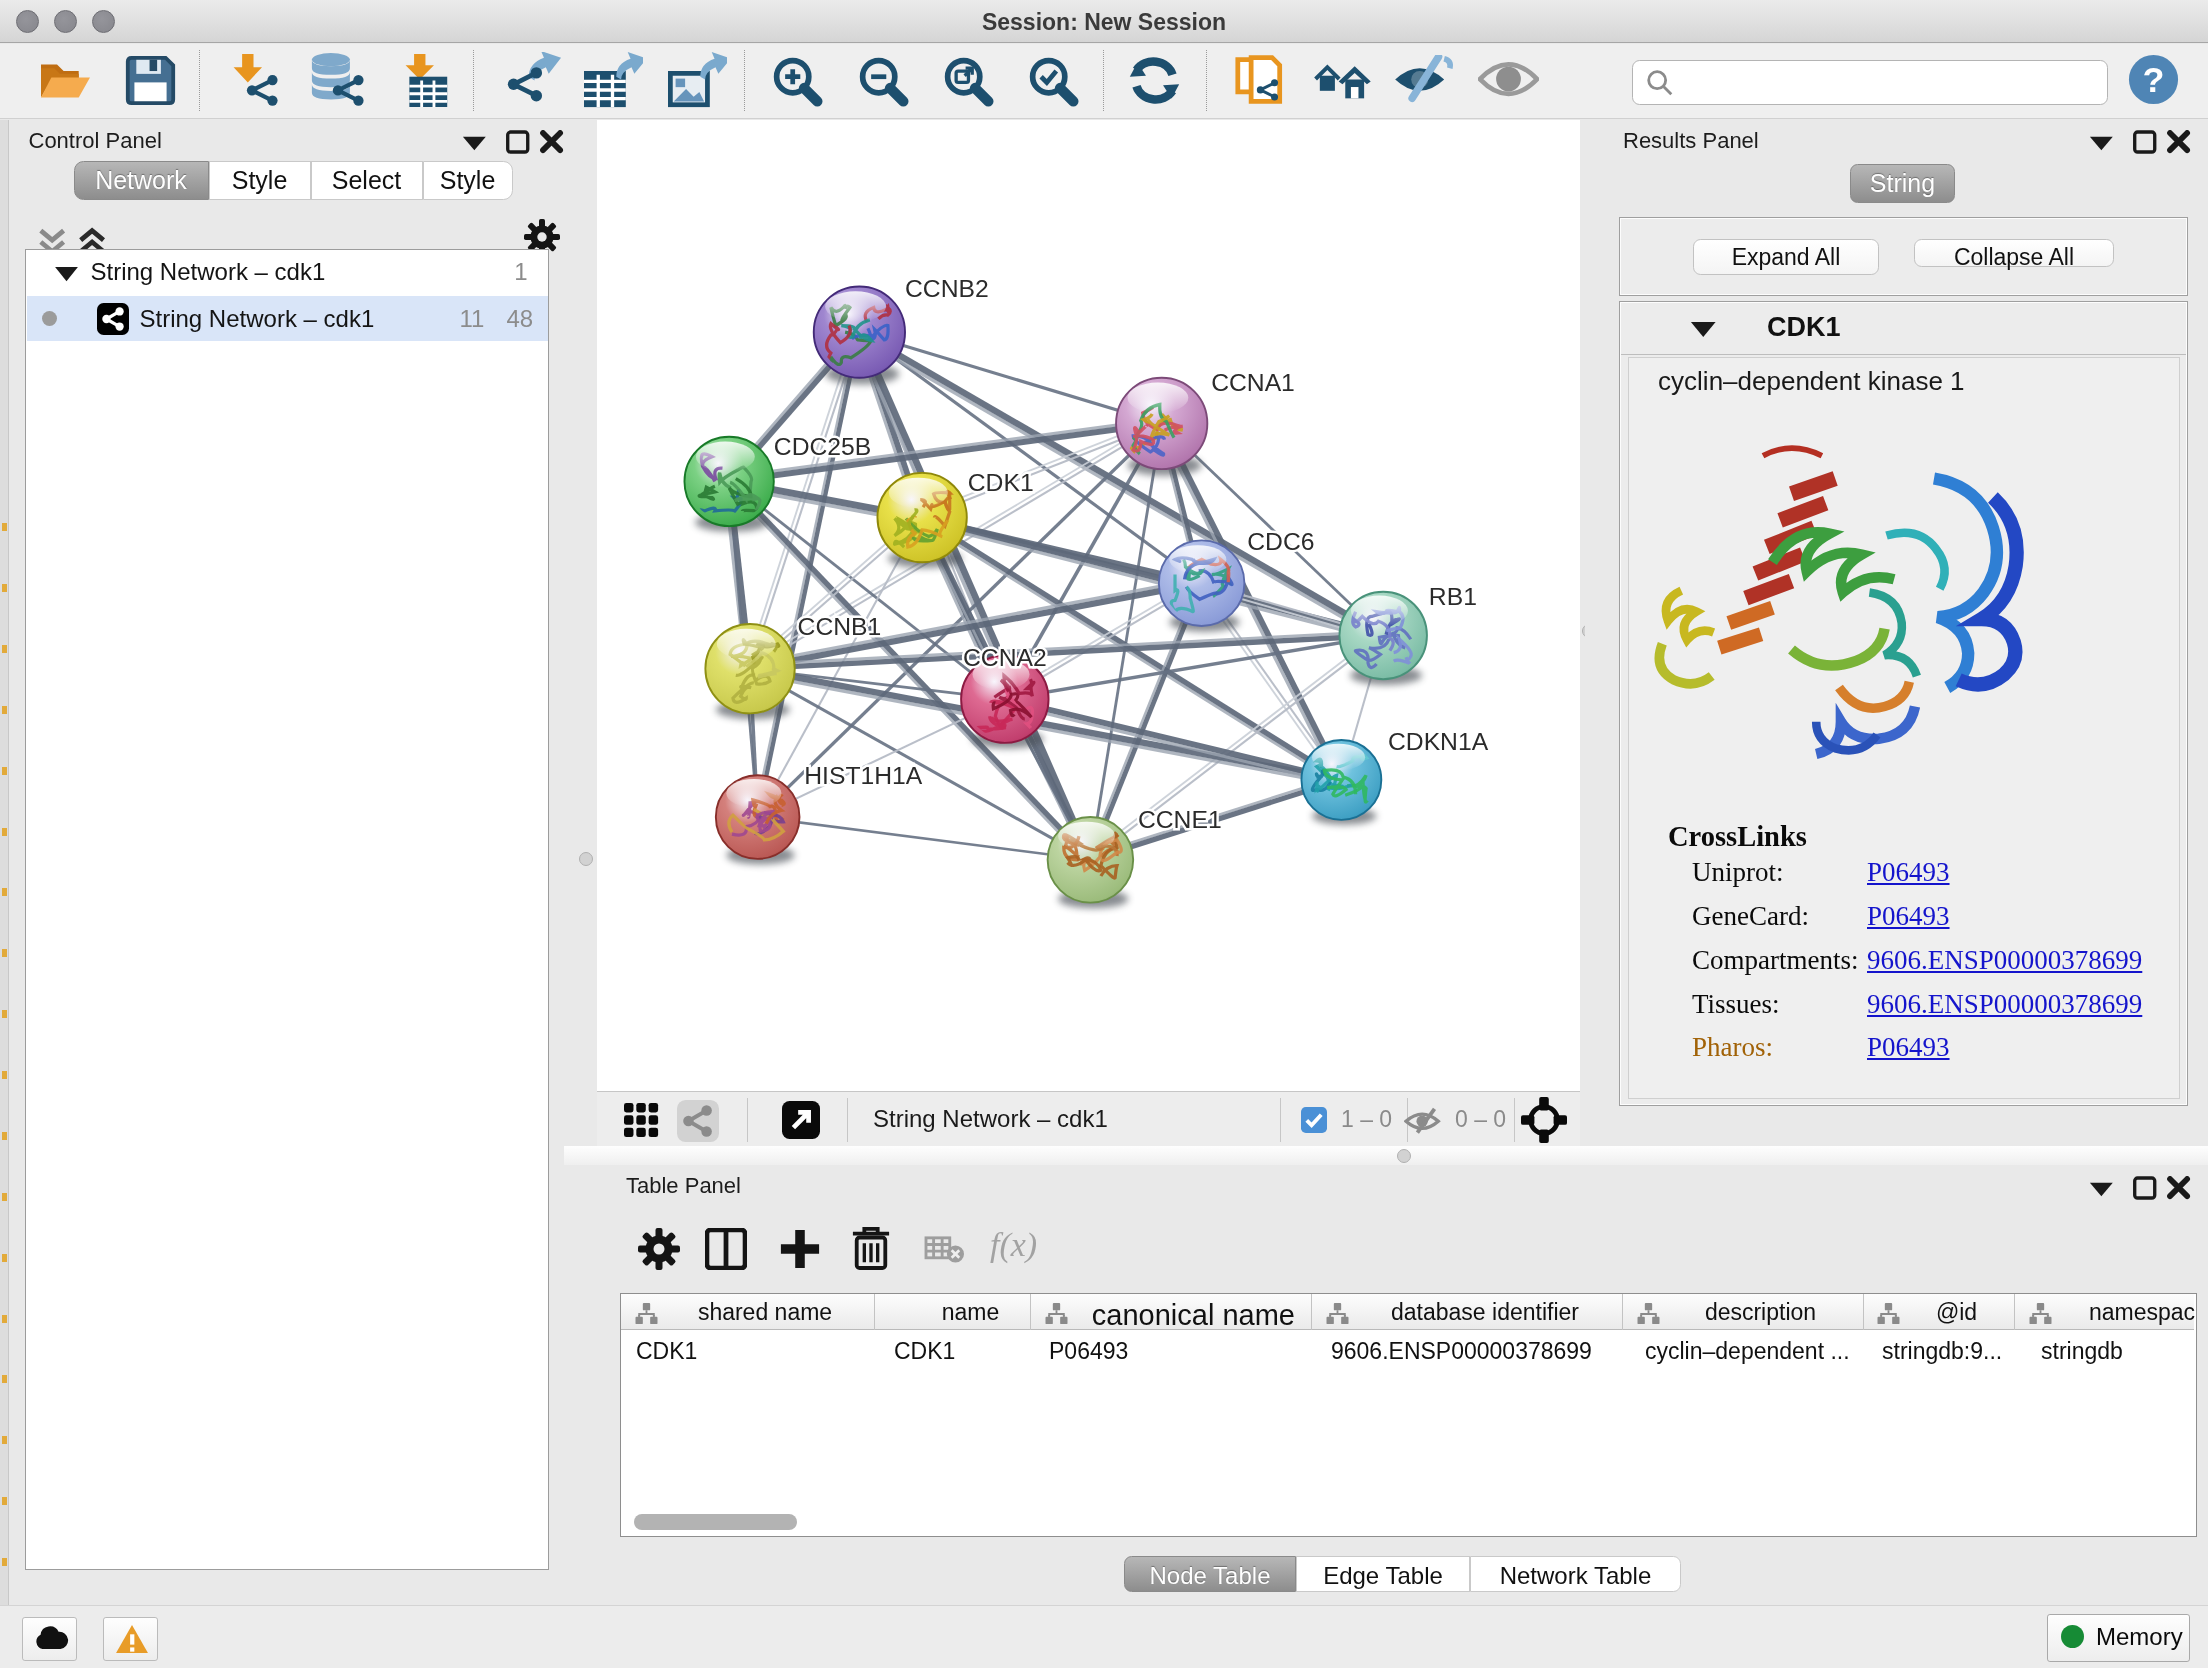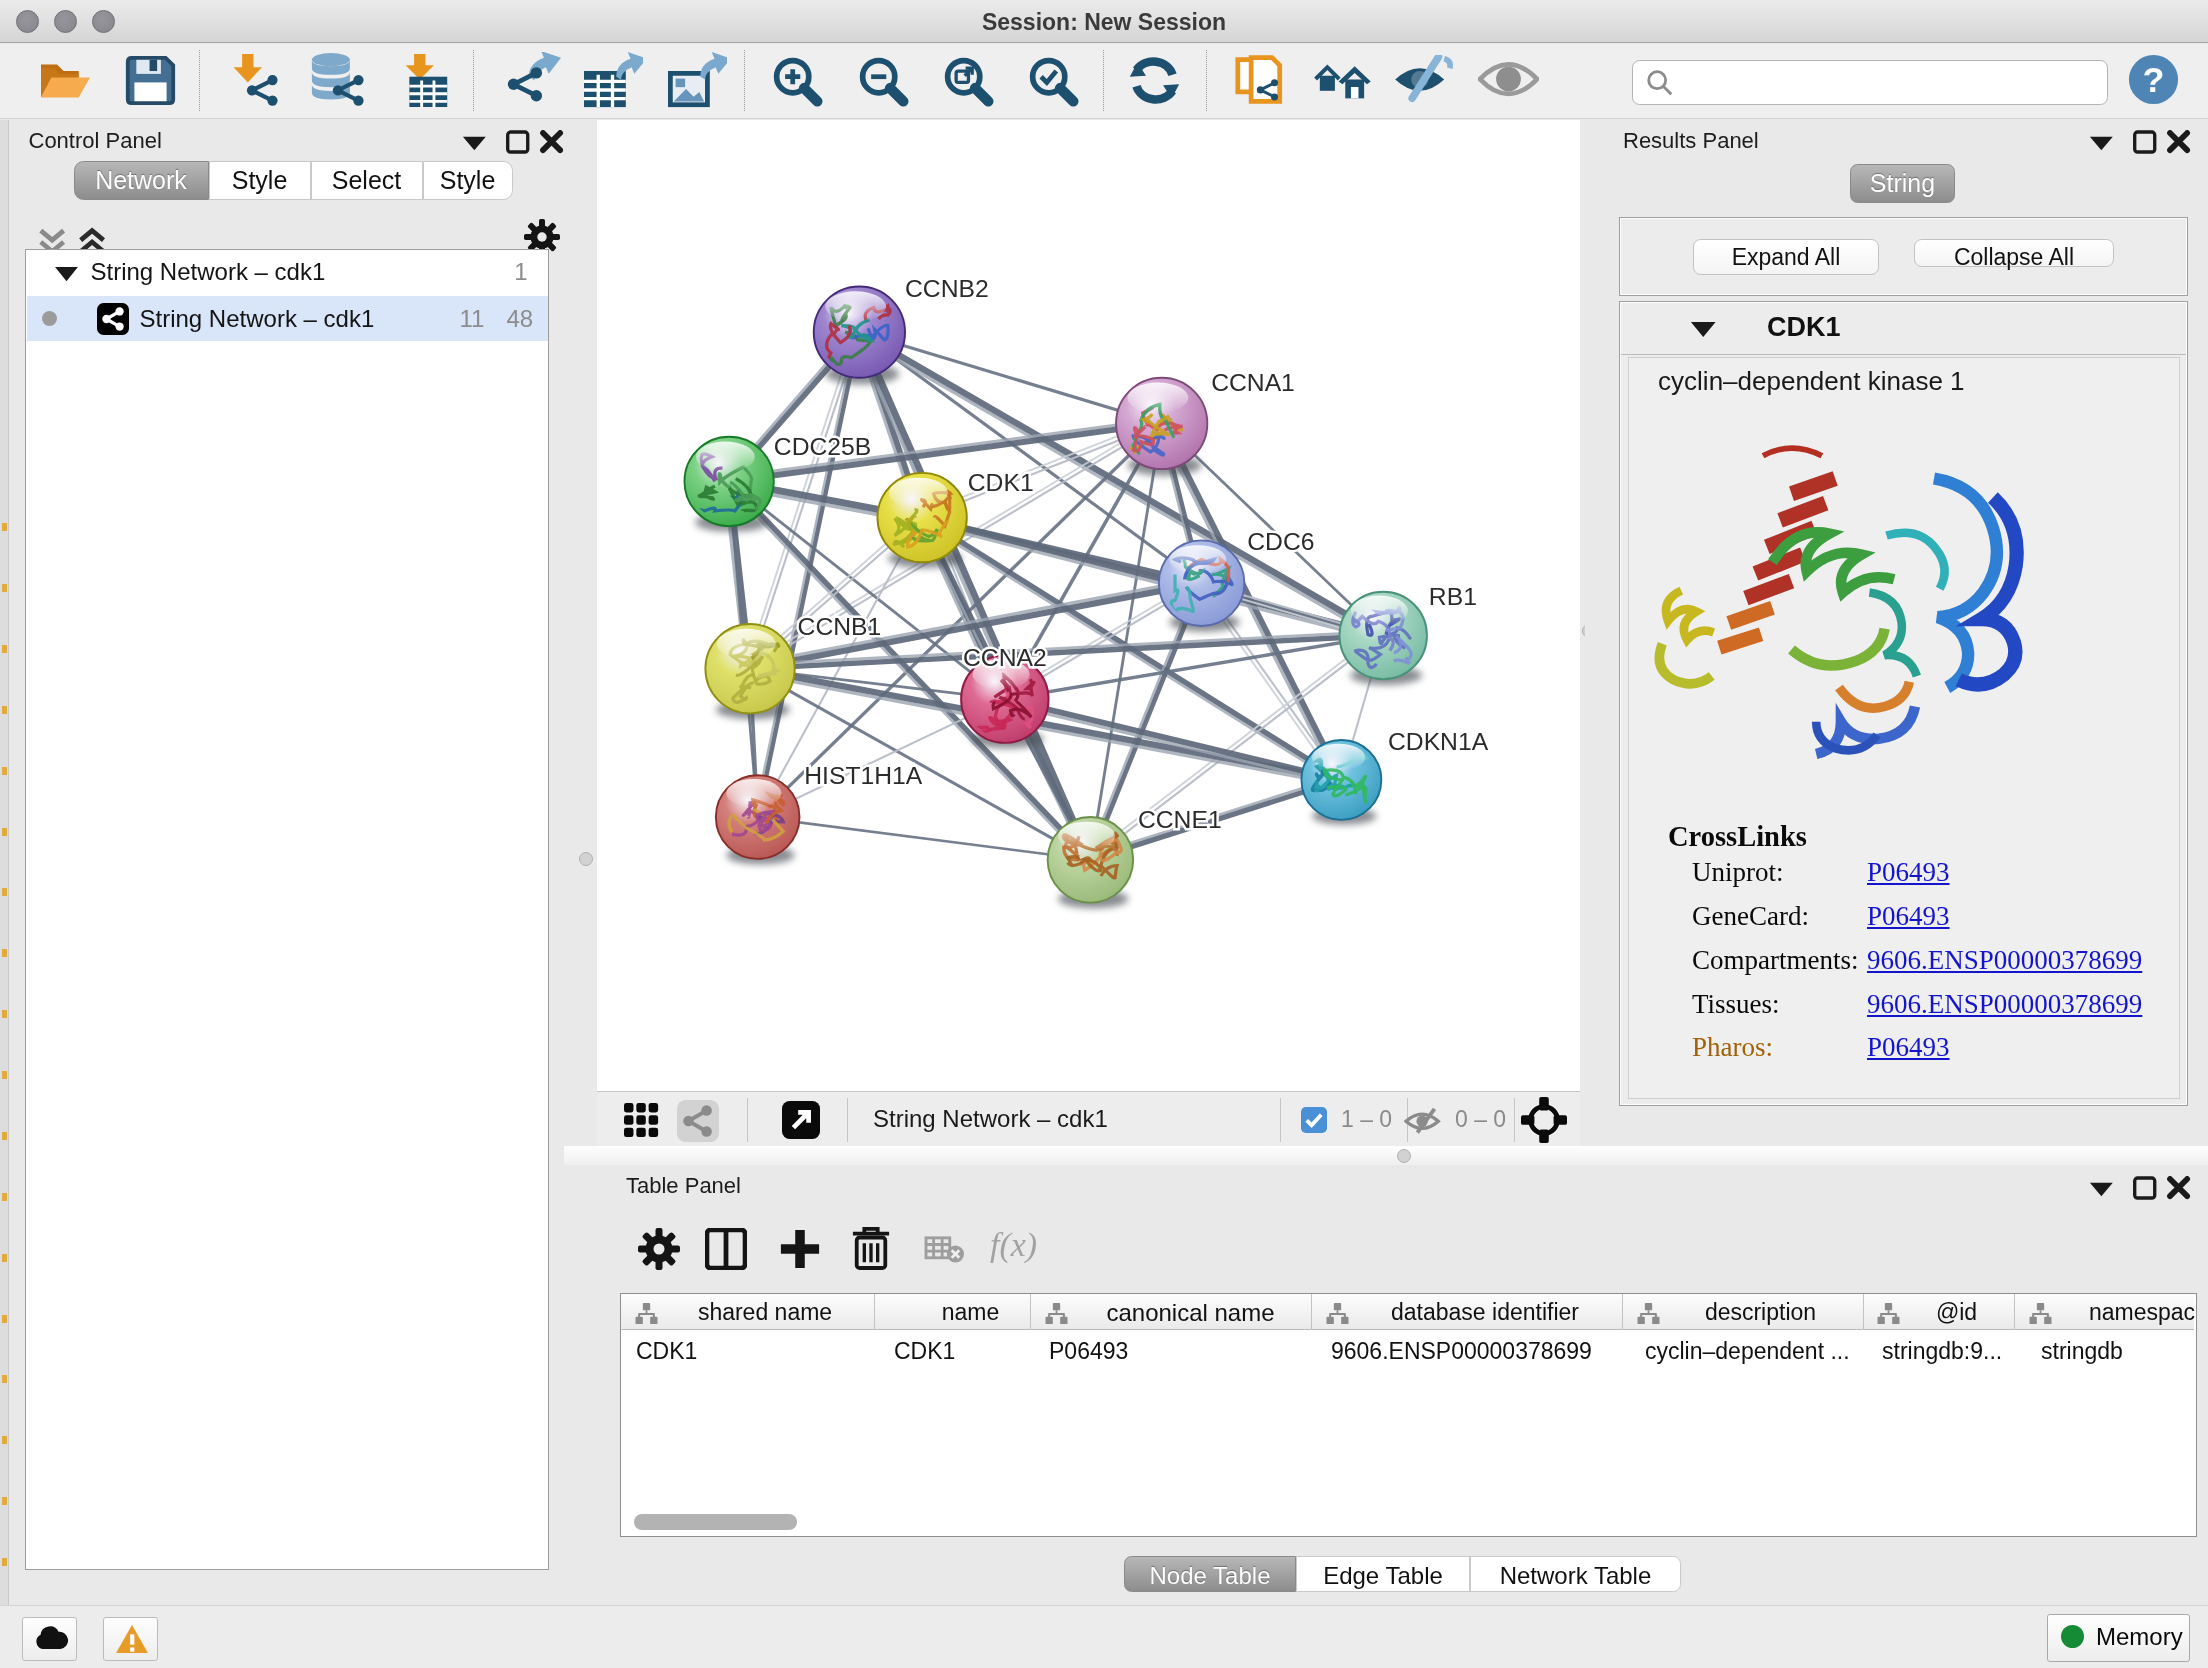--- a/index.html
+++ b/index.html
@@ -761,21 +761,21 @@
         <div class="abs" style="left:410px;top:0;width:281px;height:36px;border-right:1px solid #c3c3c3;overflow:hidden">
           <svg class="abs" style="left:13.3px;top:8.6px" width="25" height="22" viewBox="0 0 26 24">
             <g fill="#8a8a8a">
               <rect x="9" y="0" width="8" height="8" rx="1"></rect>
               <rect x="1" y="15" width="8" height="8" rx="1"></rect>
               <rect x="17" y="15" width="8" height="8" rx="1"></rect>
               <path d="M12 8 h2 v3 h-2z M4 15 v-2 h18 v2 h-2 v-2 h-14 v2z"></path>
               <path d="M4 11 h18 v4 h-2 v-2 h-14 v2 h-2z"></path>
             </g>
           </svg>
-          <div style="position:absolute;left:44px;top:4.8px;width:231px;text-align:center;font-size:24px;color:#111;white-space:nowrap">canonical name</div>
+          <div style="position:absolute;left:33px;top:4.8px;width:231px;text-align:right;font-size:29px;color:#111;white-space:nowrap">canonical name</div>
         </div>
         <div class="abs" style="left:691px;top:0;width:311px;height:36px;border-right:1px solid #c3c3c3;overflow:hidden">
           <svg class="abs" style="left:13.3px;top:8.6px" width="25" height="22" viewBox="0 0 26 24">
             <g fill="#8a8a8a">
               <rect x="9" y="0" width="8" height="8" rx="1"></rect>
               <rect x="1" y="15" width="8" height="8" rx="1"></rect>
               <rect x="17" y="15" width="8" height="8" rx="1"></rect>
               <path d="M12 8 h2 v3 h-2z M4 15 v-2 h18 v2 h-2 v-2 h-14 v2z"></path>
               <path d="M4 11 h18 v4 h-2 v-2 h-14 v2 h-2z"></path>
             </g>

